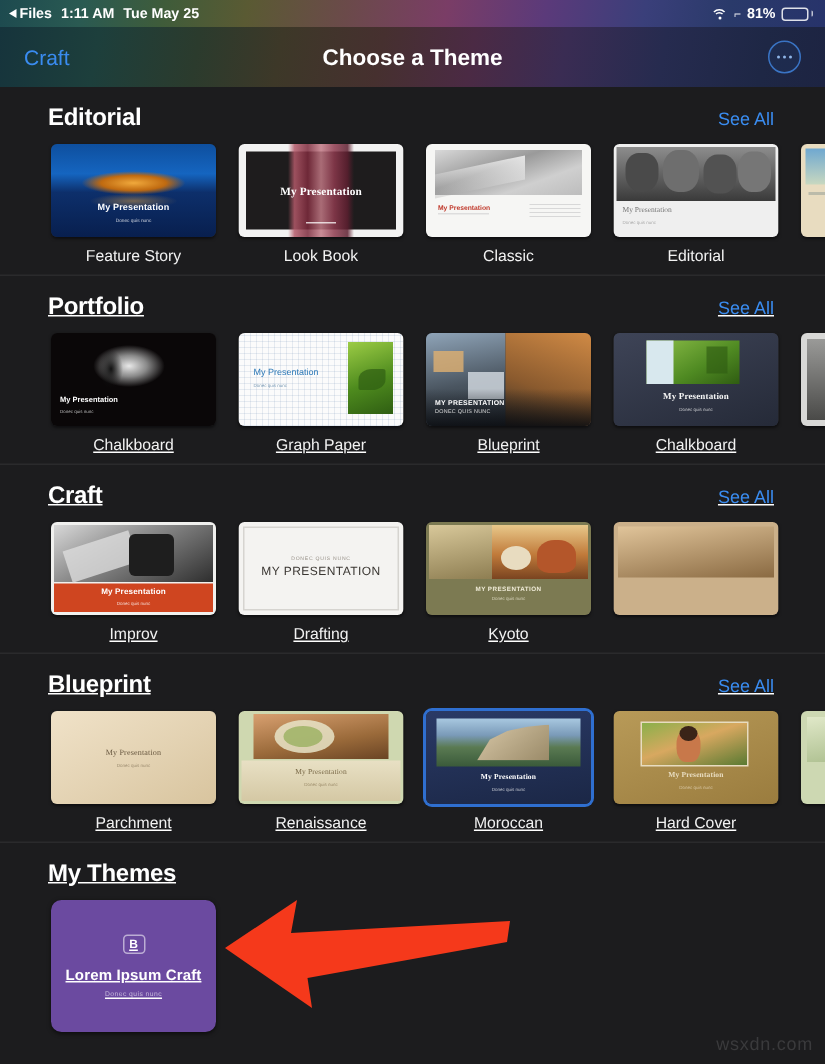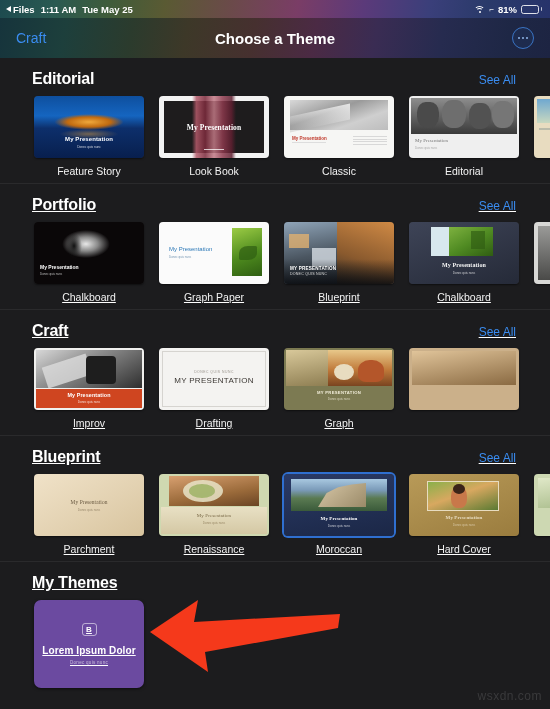--- a/index.html
+++ b/index.html
@@ -357,21 +357,21 @@
       <div class="card">
         <div class="thumb">
           <div class="t-bg" style="background:#7c7a52;"></div>
           <div class="t-bg" style="top:2px;left:2px;width:42px;height:36px;background:linear-gradient(170deg,#d8c89a,#8e7e52);"></div>
           <div class="t-bg" style="top:2px;left:44px;right:2px;height:36px;background:linear-gradient(180deg,#e8c88a 0%,#c07a3a 55%,#7a4420 100%);"></div>
           <div class="t-bg" style="top:16px;left:50px;width:20px;height:16px;border-radius:50%;background:#e8dcc0;"></div>
           <div class="t-bg" style="top:12px;left:74px;width:26px;height:22px;border-radius:45% 45% 30% 30%;background:#b4562a;"></div>
           <div class="t-txt" style="top:42px;font-size:4.2px;color:#f0ecd8;letter-spacing:.3px;">MY PRESENTATION</div>
           <div class="t-sub" style="top:49px;font-size:3px;color:rgba(240,236,216,.75);">Donec quis nunc</div>
         </div>
-        <div class="cap">Graph</div>
+        <div class="cap">Kyoto</div>
       </div>
 
       <div class="card">
         <div class="thumb">
           <div class="t-bg" style="background:#cbb08a;"></div>
           <div class="t-bg" style="top:3px;left:3px;right:3px;height:34px;background:linear-gradient(170deg,#e0c49a,#8a6a42);"></div>
         </div>
         <div class="cap"></div>
       </div>
 
@@ -441,21 +441,21 @@
     </div>
   </div>
 
   <div class="section mythemes">
     <div class="sec-head">
       <div class="sec-title">My Themes</div>
     </div>
     <div class="row">
       <div class="mt-card">
         <div class="mt-badge">B</div>
-        <div class="mt-title">Lorem Ipsum Dolor</div>
+        <div class="mt-title">Lorem Ipsum Craft</div>
         <div class="mt-sub">Donec quis nunc</div>
       </div>
     </div>
   </div>
 
 </div>
 
 <div class="arrow-wrap">
   <svg width="190" height="76" viewBox="0 0 190 76">
     <polygon points="0,34 48,2 44,24 190,16 188,30 55,54 58,74" fill="#F5391B"></polygon>

